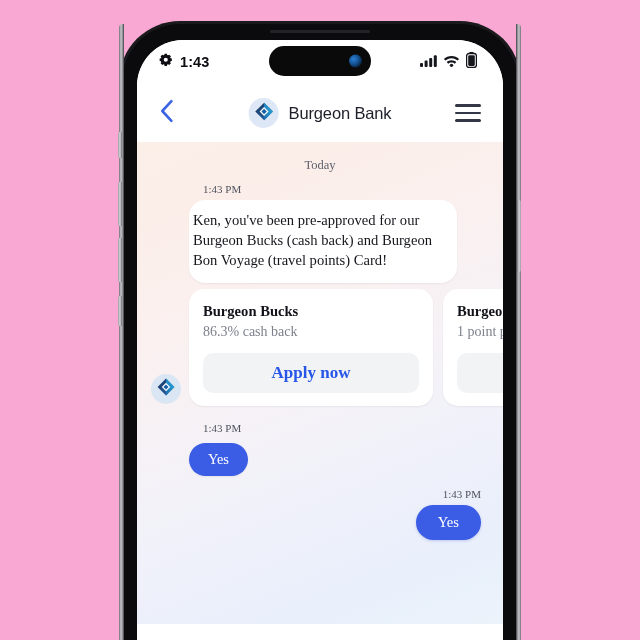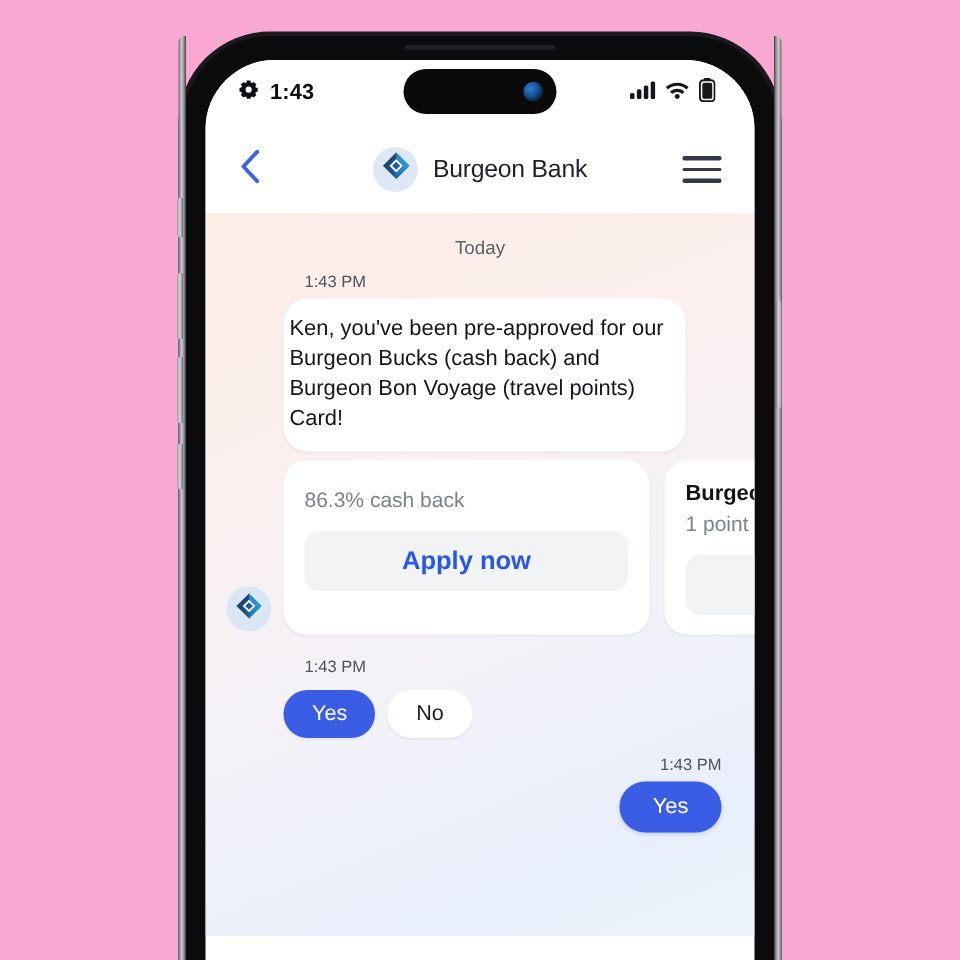--- a/index.html
+++ b/index.html
@@ -133,20 +133,21 @@
         #fbeee9 14%,
         #fbf0ee 28%,
         #f8f1f3 42%,
         #f4f2f8 56%,
         #eff1fa 70%,
         #eaeffb 82%,
         #e9f1fb 92%,
         #edf3fb 100%);
     padding: 0 14px;
     overflow: hidden;
+    font-family: Liberation Serif, serif;
   }
   .day-sep {
     text-align: center; font-size: 12.5px; color: #5c5f6b;
     padding: 16px 0 10px;
   }
   .ts {
     font-size: 11px; color: #50535e; margin-left: 52px; margin-bottom: 5px;
   }
   .ts.right { text-align: right; margin-right: 8px; margin-left: 0; }
 
@@ -324,39 +325,39 @@
             <svg width="18" height="18" viewBox="0 0 24 24">
               <path d="M12 .8 23.2 12 12 23.2.8 12z" fill="url(#lgA)"></path>
               <path d="M12 .8 23.2 12 12 23.2z" fill="url(#lgB)"></path>
               <path d="M12 6.4 17.6 12 12 17.6 6.4 12z" fill="#ffffff"></path>
               <path d="M12 8.6 15.4 12 12 15.4 8.6 12z" fill="#1b5fa8"></path>
             </svg>
           </span>
         </div>
         <div class="carousel">
           <div class="card">
+            <div class="card-title">Burgeon Bucks</div>
             <div class="card-sub">86.3% cash back</div>
             <div class="card-cta">Apply now</div>
           </div>
           <div class="card">
             <div class="card-title">Burgeon Bon Voyage</div>
             <div class="card-sub">1 point per dollar</div>
             <div class="card-cta">Apply now</div>
           </div>
         </div>
       </div>
 
       <div class="spacer-16"></div>
 
       <div class="ts">1:43 PM</div>
 
 
       <div class="quick-replies">
         <div class="chip primary">Yes</div>
-        <div class="chip secondary">No</div>
       </div>
 
       <div class="spacer-12"></div>
 
       <div class="ts right">1:43 PM</div>
       <div class="user-row">
         <div class="user-bubble">Yes</div>
       </div>
 
     </div>

